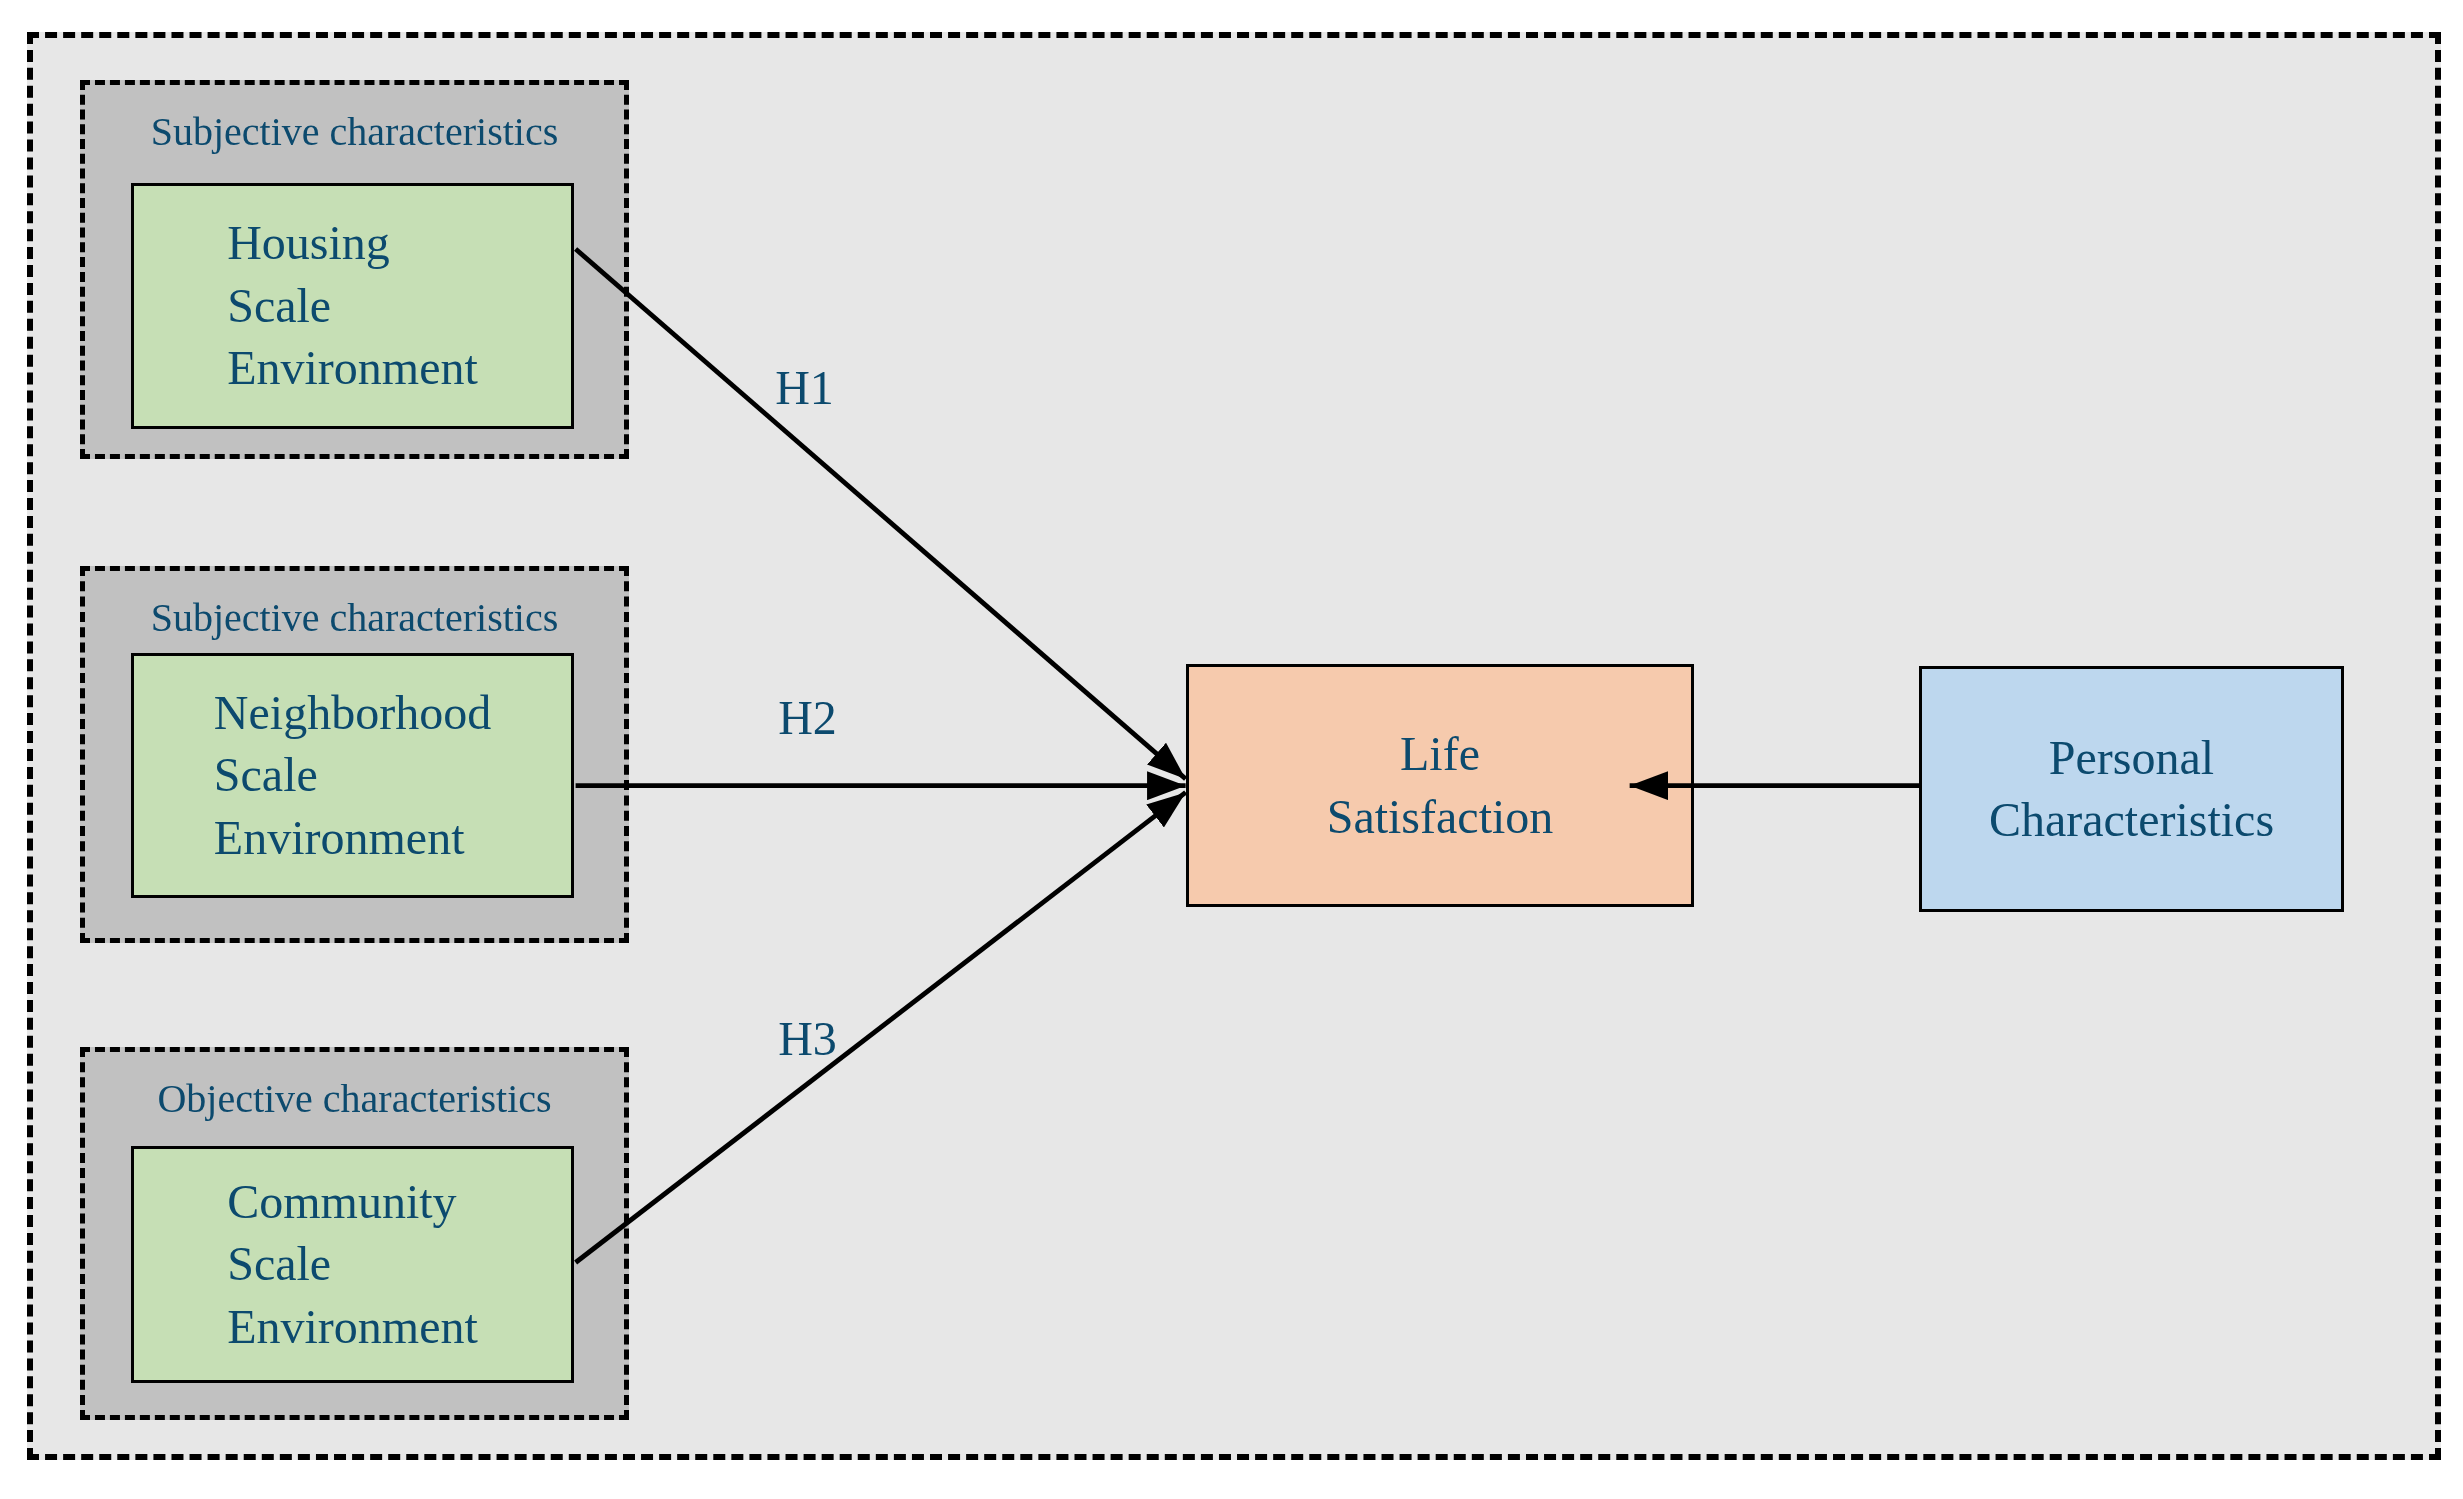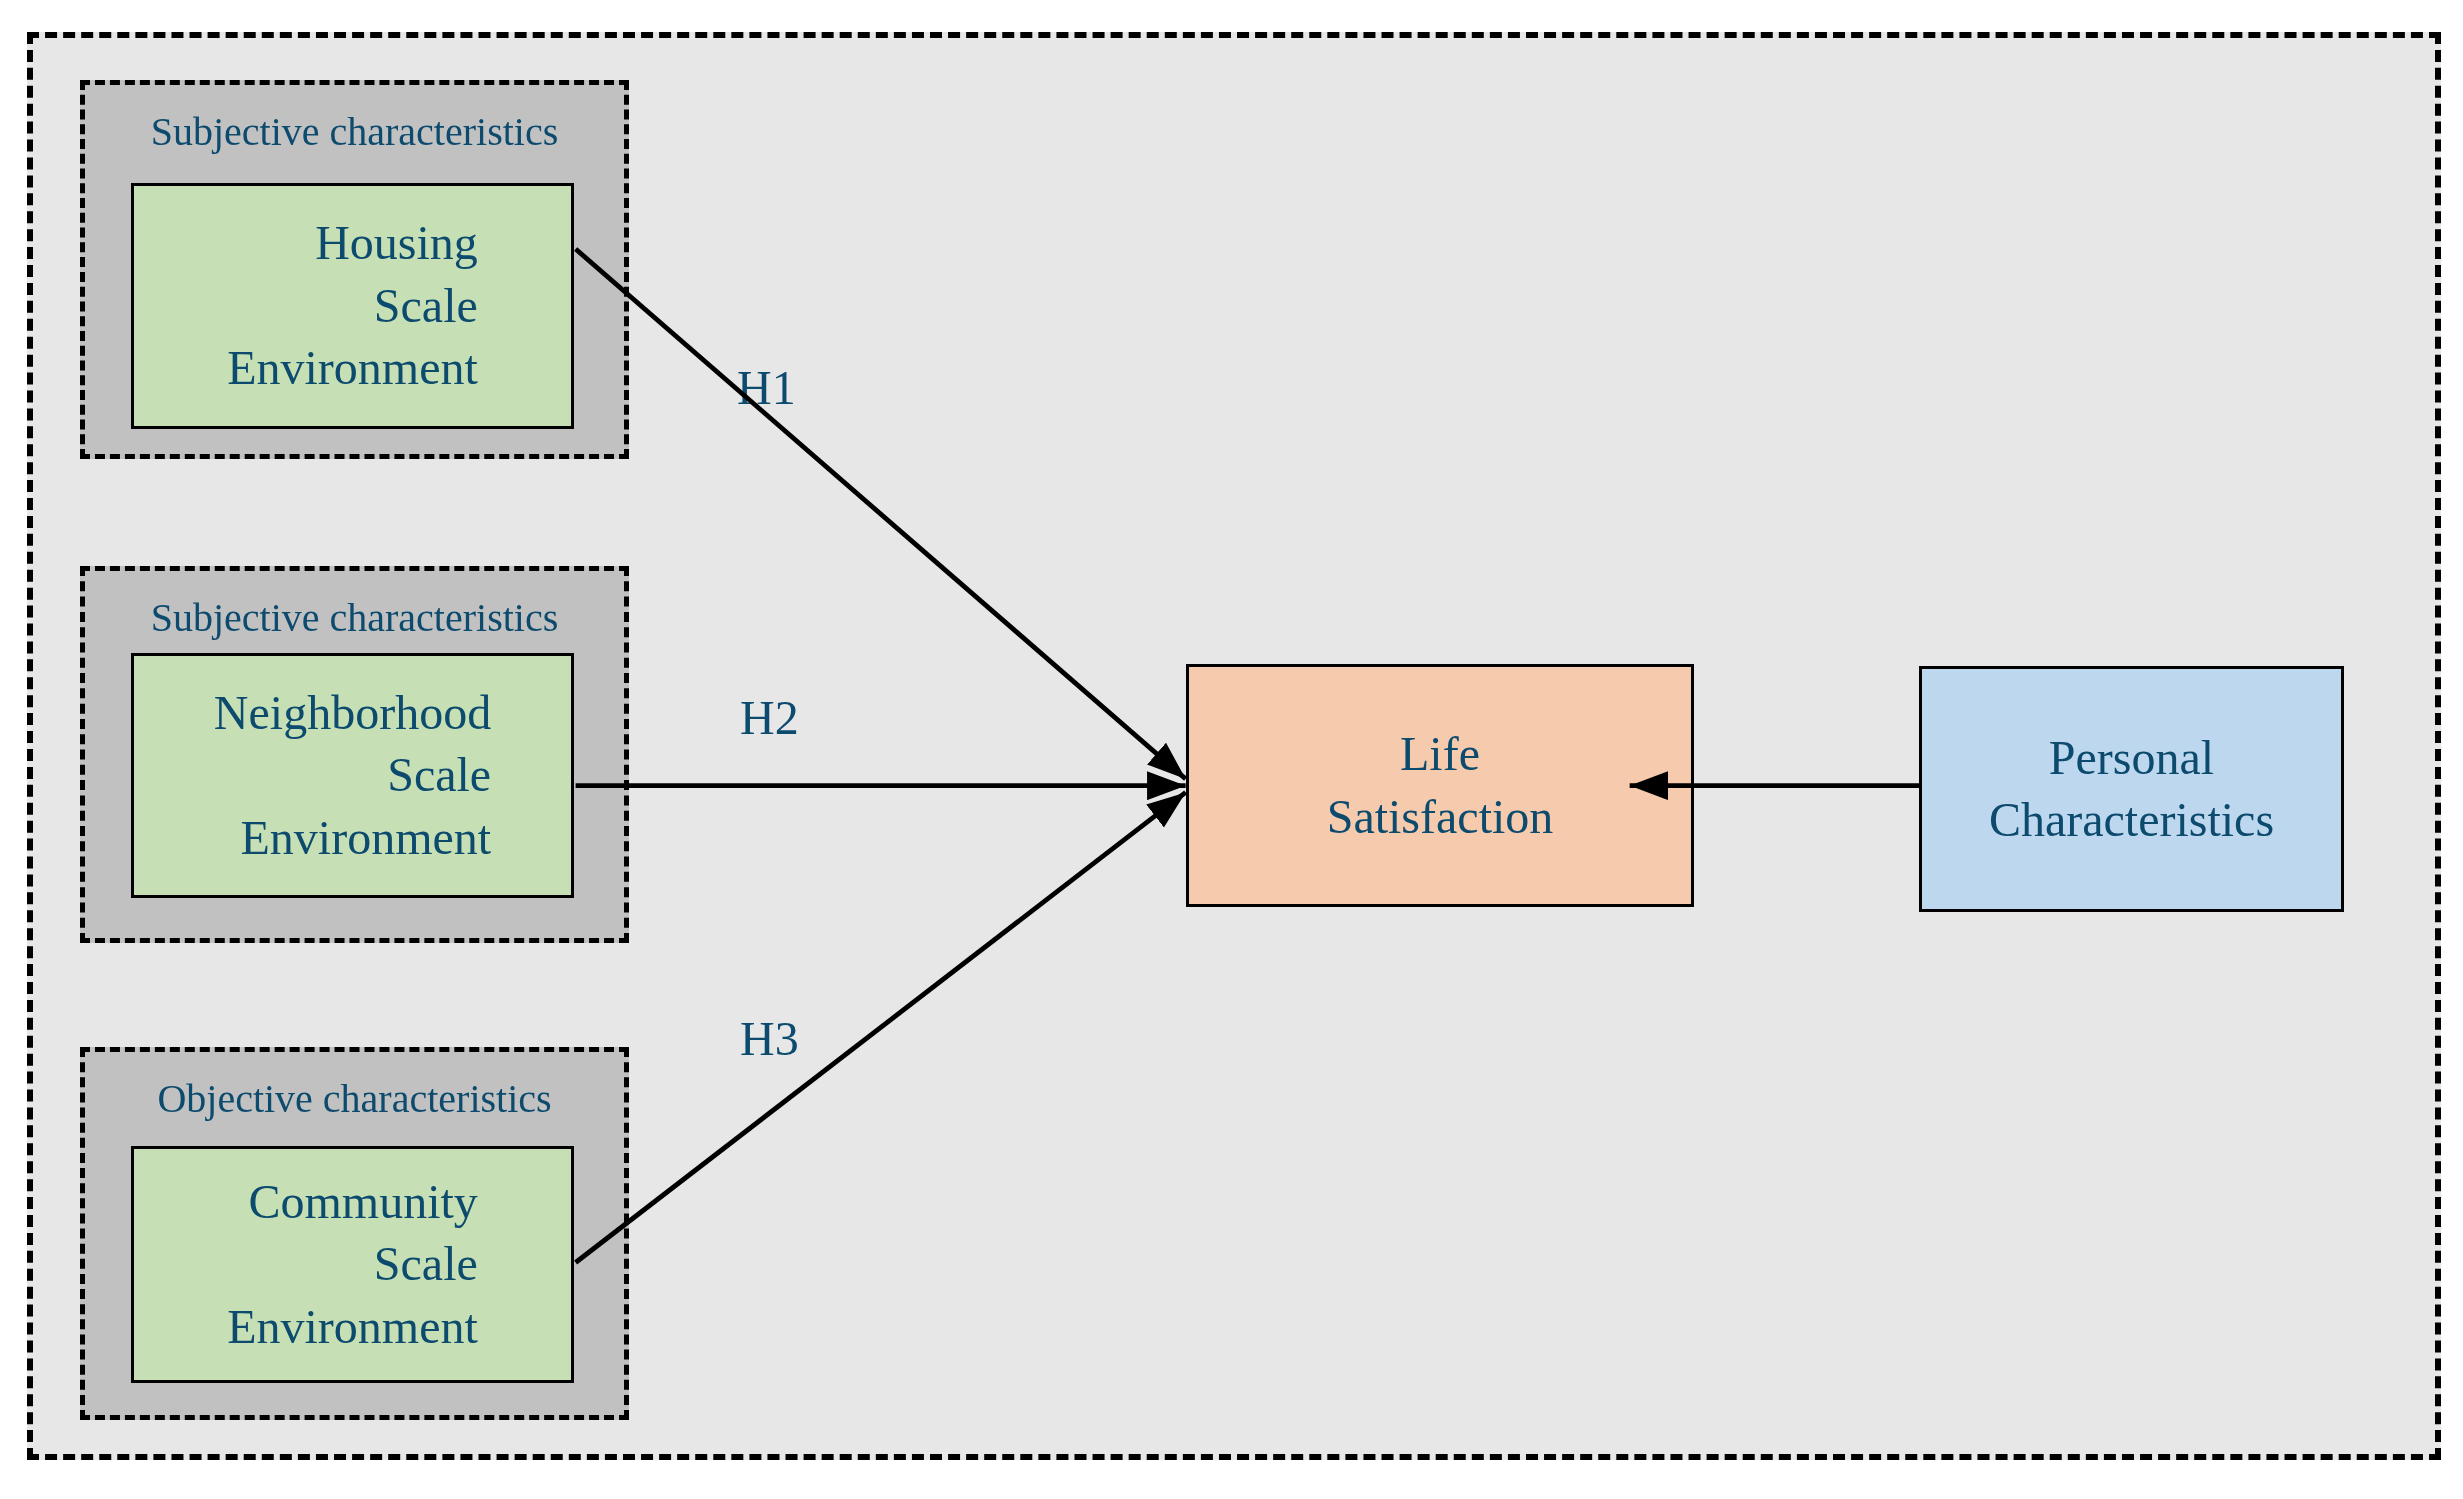--- a/index.html
+++ b/index.html
@@ -53,21 +53,21 @@
   .env-box {
     position: absolute;
     left: 46px;
     width: 443px;
     box-sizing: border-box;
     border: 3.9px solid #000000;
     background: #c6dfb5;
     display: flex;
     align-items: center;
     justify-content: center;
-    text-align: right;
+    text-align: left;
     font-size: 48px;
     line-height: 1.3;
     white-space: pre-line;
   }
   .g1 .env-box { top: 98px; height: 246px; }
   .g2 .env-box { top: 82px;  height: 245px; }
   .g3 .env-box { top: 94px;  height: 237px; }
   
   .outcome-box {
     position: absolute;
@@ -102,21 +102,21 @@
     text-align: center;
     font-size: 48px;
     line-height: 1.3;
     white-space: pre-line;
   }
   
   .h-label {
     position: absolute;
     width: 135px;
     height: 58px;
-    text-align: left;
+    text-align: center;
     font-size: 48px;
     line-height: 58px;
   }
   .h-label.h1 { left: 737px; top: 359px; }
   .h-label.h2 { left: 740px; top: 689px; }
   .h-label.h3 { left: 740px; top: 1010px; }
   
   svg.arrows {
     position: absolute;
     left: 0;

